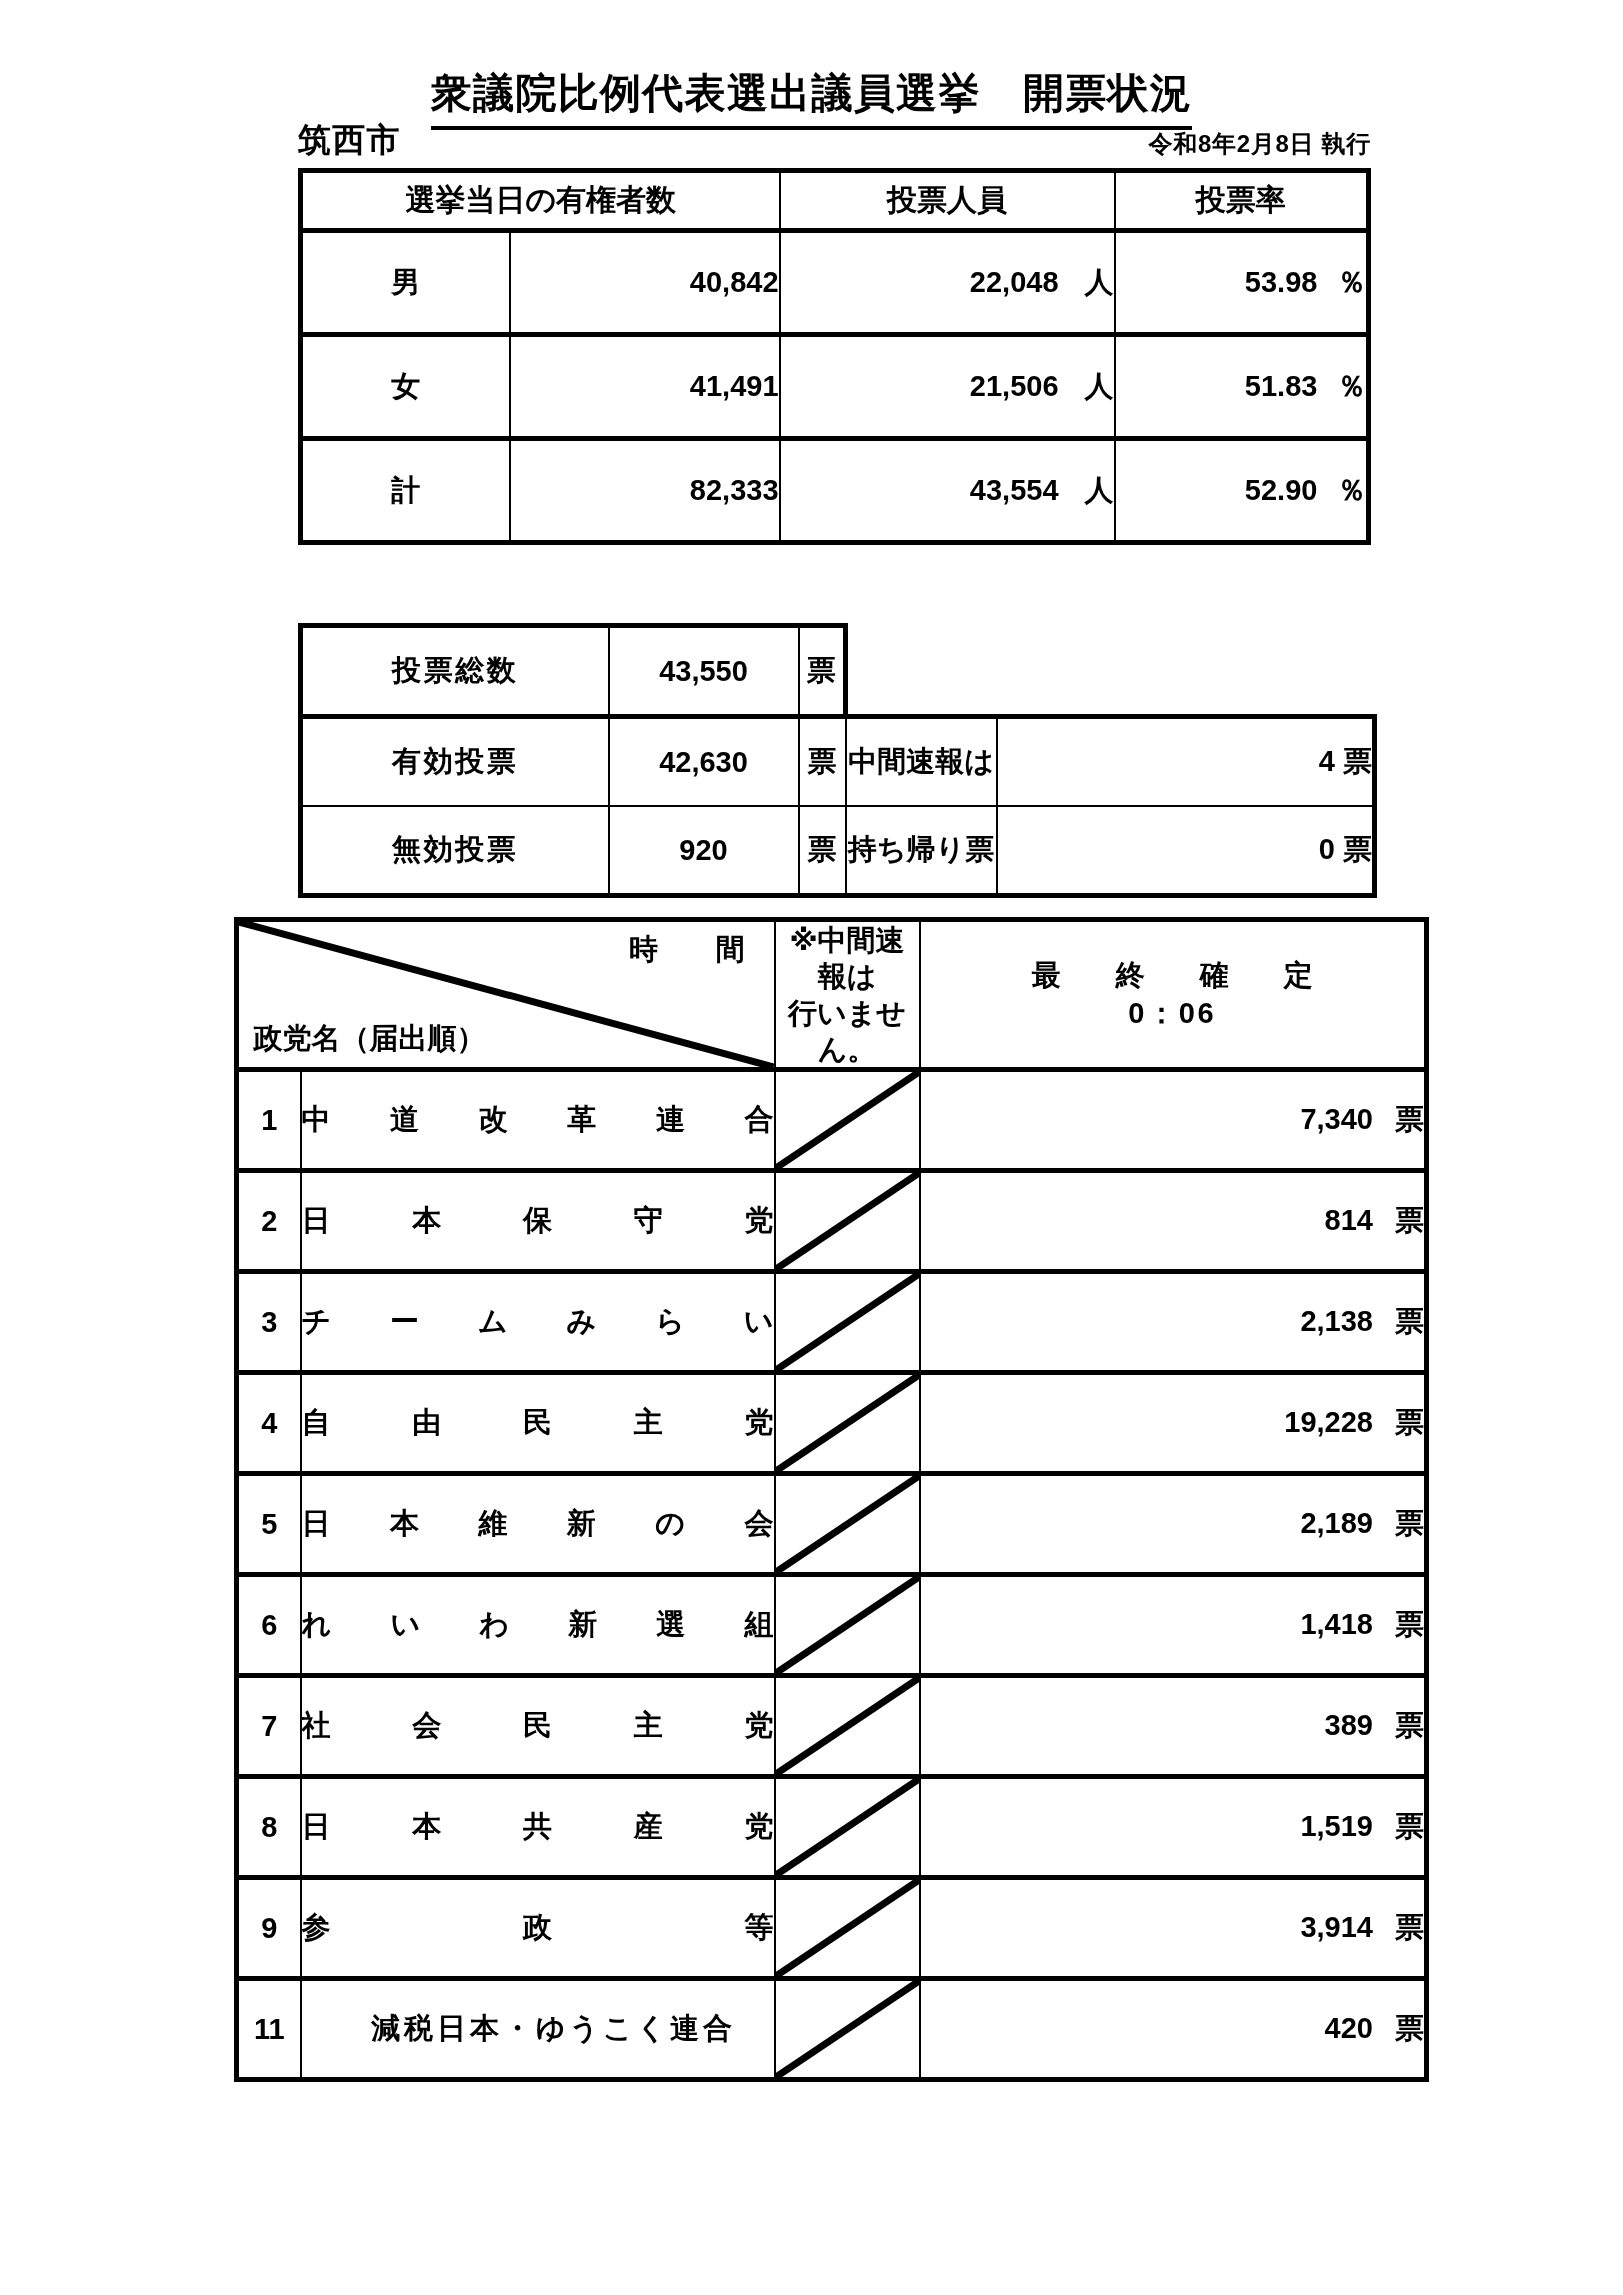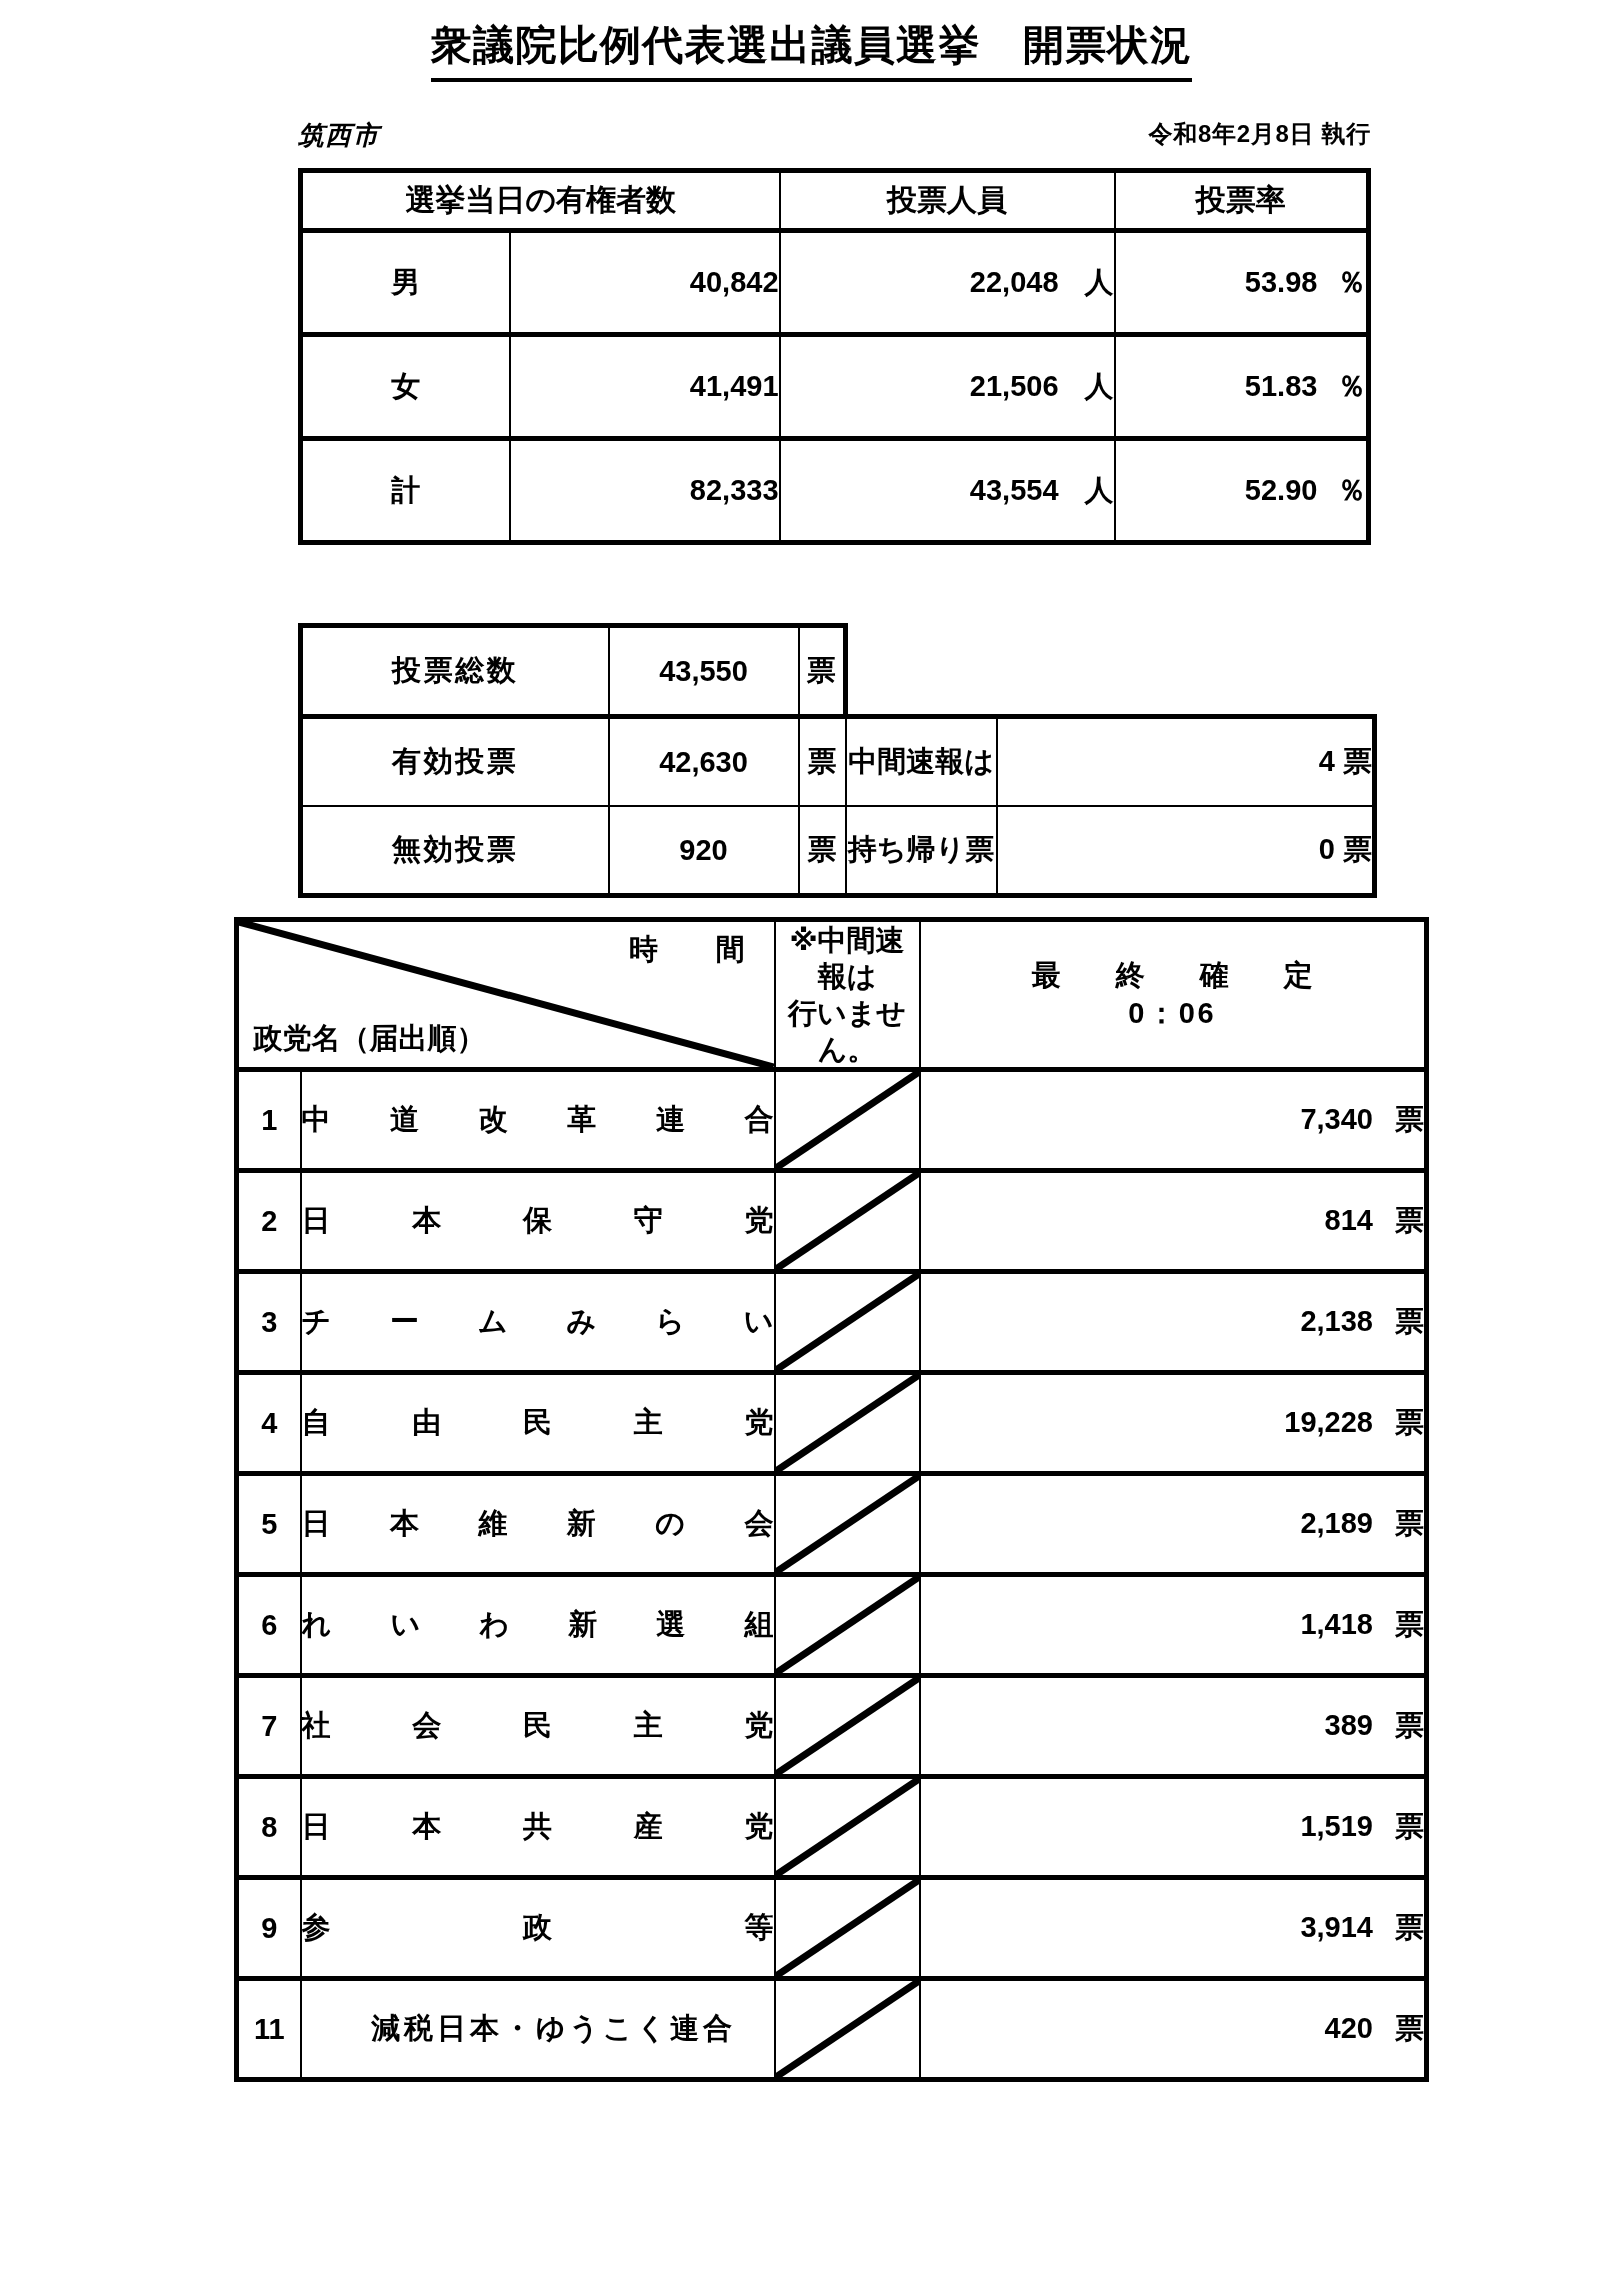--- a/index.html
+++ b/index.html
@@ -24,37 +24,37 @@
     width: 1623px;
     text-align: center;
     font-size: 41px;
     font-weight: bold;
     letter-spacing: 1.3px;
   }
   .doc-title .underlined {
     border-bottom: 4.6px solid #000;
     padding-bottom: 5.2px;
     display: inline-block;
+    margin-top: 48px;
   }
 
   
   .sub-header {
     position: absolute;
     left: 298px;
     top: 118px;
     width: 1073px;
     display: flex;
     align-items: flex-end;
     justify-content: space-between;
   }
   .city-name {
-    font-size: 26px;
+    font-size: 33px;
     font-weight: bold;
     letter-spacing: 1.3px;
-    font-style: italic;
   }
   .exec-date {
     font-size: 24px;
     font-weight: bold;
     letter-spacing: 0.7px;
     padding-bottom: 2.6px;
   }
 
   
   table.grid {

